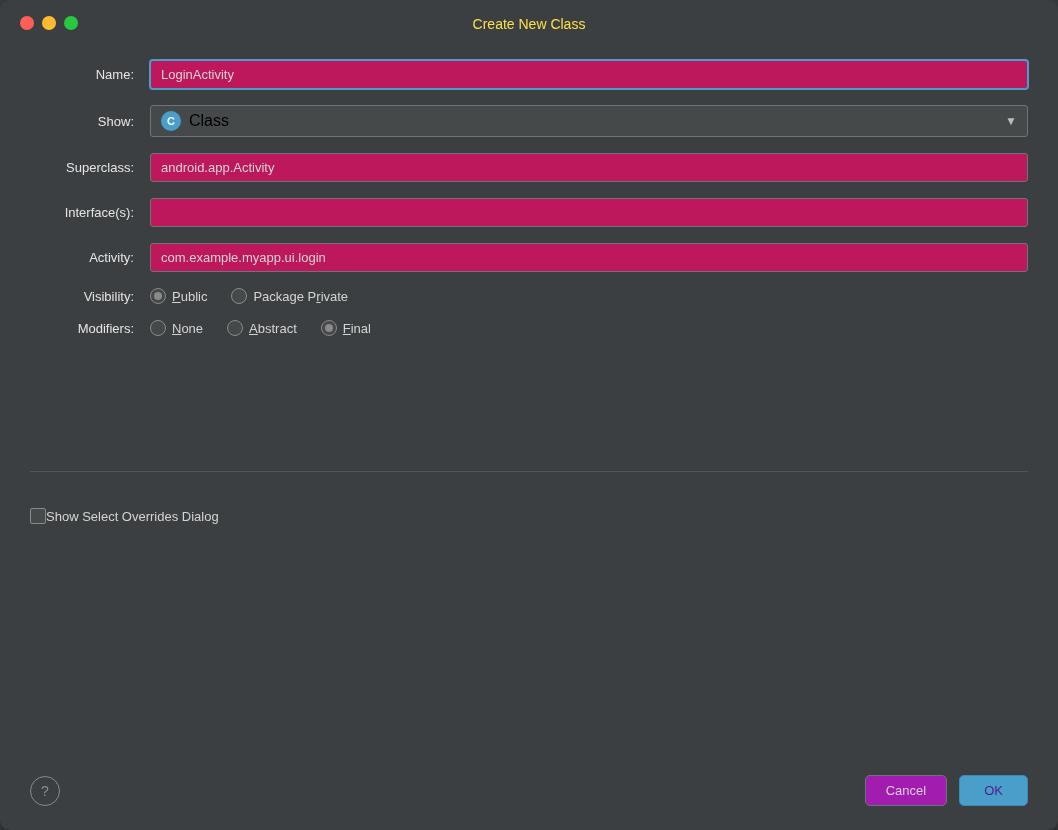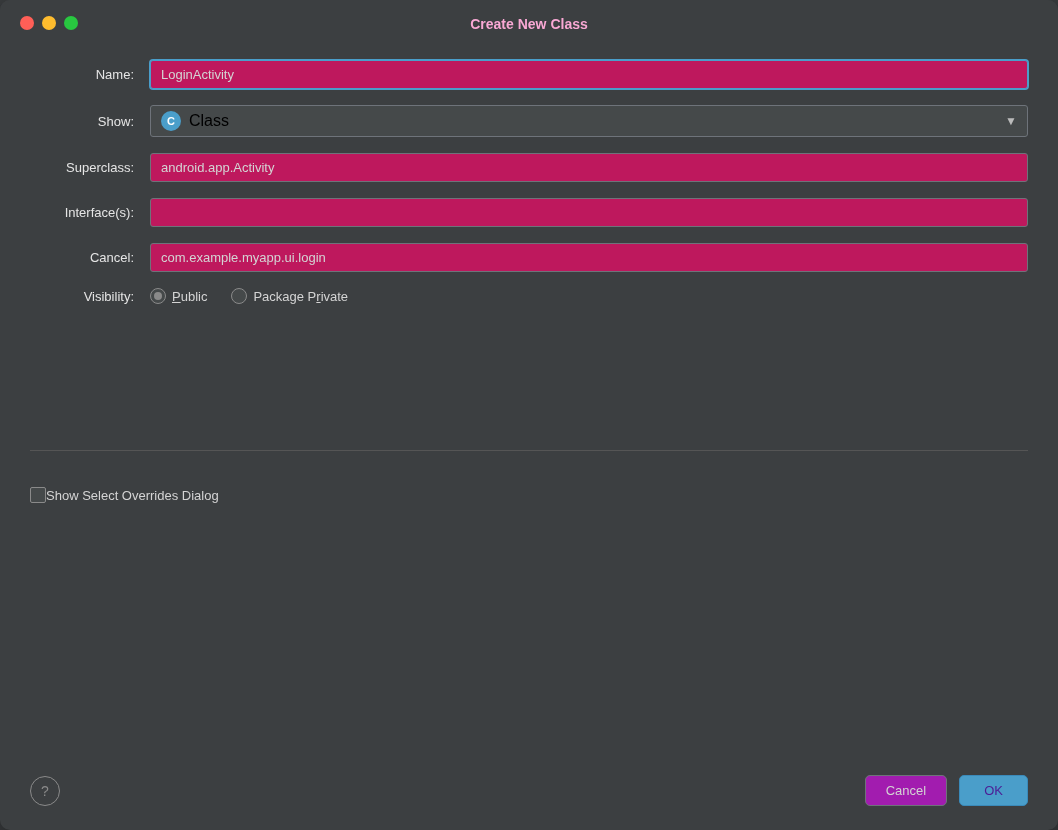--- a/index.html
+++ b/index.html
@@ -52,23 +52,23 @@
       border-radius: 50%;
       border: none;
       cursor: pointer;
     }
 
     .btn-close { background: #ff5f57; }
     .btn-minimize { background: #febc2e; }
     .btn-maximize { background: #28c840; }
 
     .title-text {
-      color: #f9a8d4;
+      color: #fde047;
       font-size: 14px;
-      font-weight: 700;
+      font-weight: 400;
     }
 
     .dialog-body {
       padding: 20px 30px;
       flex: 1;
       display: flex;
       flex-direction: column;
       gap: 0;
     }
 
@@ -304,38 +304,55 @@
       <label class="form-label">Superclass:</label>
       <input type="text" class="form-input" value="android.app.Activity" style="">
     </div>
 
     <div class="form-row">
       <label class="form-label">Interface(s):</label>
       <input type="text" class="form-input" value="" style="">
     </div>
 
     <div class="form-row">
-      <label class="form-label">Cancel:</label>
+      <label class="form-label">Activity:</label>
       <input type="text" class="form-input" value="com.example.myapp.ui.login" style="">
     </div>
 
     <div class="form-row">
       <label class="form-label">Visibility:</label>
       <div class="radio-group">
         <label class="radio-option">
           <div class="radio-custom checked"></div>
           <span class="radio-label"><u>P</u>ublic</span>
         </label>
         <label class="radio-option">
           <div class="radio-custom"></div>
           <span class="radio-label">Package P<u>r</u>ivate</span>
         </label>
       </div>
     </div>
 
+    <div class="form-row">
+      <label class="form-label">Modifiers:</label>
+      <div class="radio-group">
+        <label class="radio-option">
+          <div class="radio-custom"></div>
+          <span class="radio-label"><u>N</u>one</span>
+        </label>
+        <label class="radio-option">
+          <div class="radio-custom"></div>
+          <span class="radio-label"><u>A</u>bstract</span>
+        </label>
+        <label class="radio-option">
+          <div class="radio-custom checked"></div>
+          <span class="radio-label"><u>F</u>inal</span>
+        </label>
+      </div>
+    </div>
 
     <div class="spacer"></div>
 
     <div class="divider"></div>
 
     <div class="checkbox-row">
       <div class="checkbox-custom"></div>
       <span class="checkbox-label">Show Select Overrides Dialog</span>
     </div>
 

